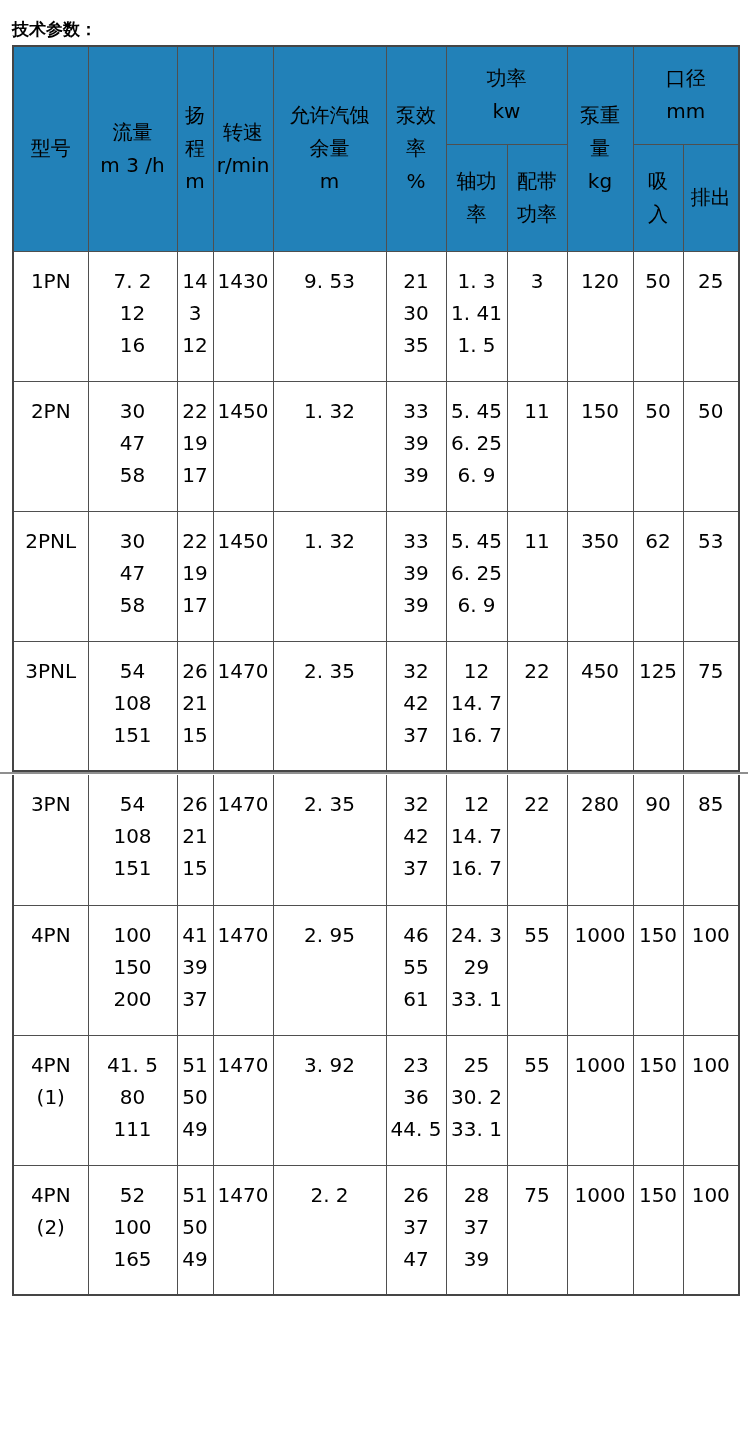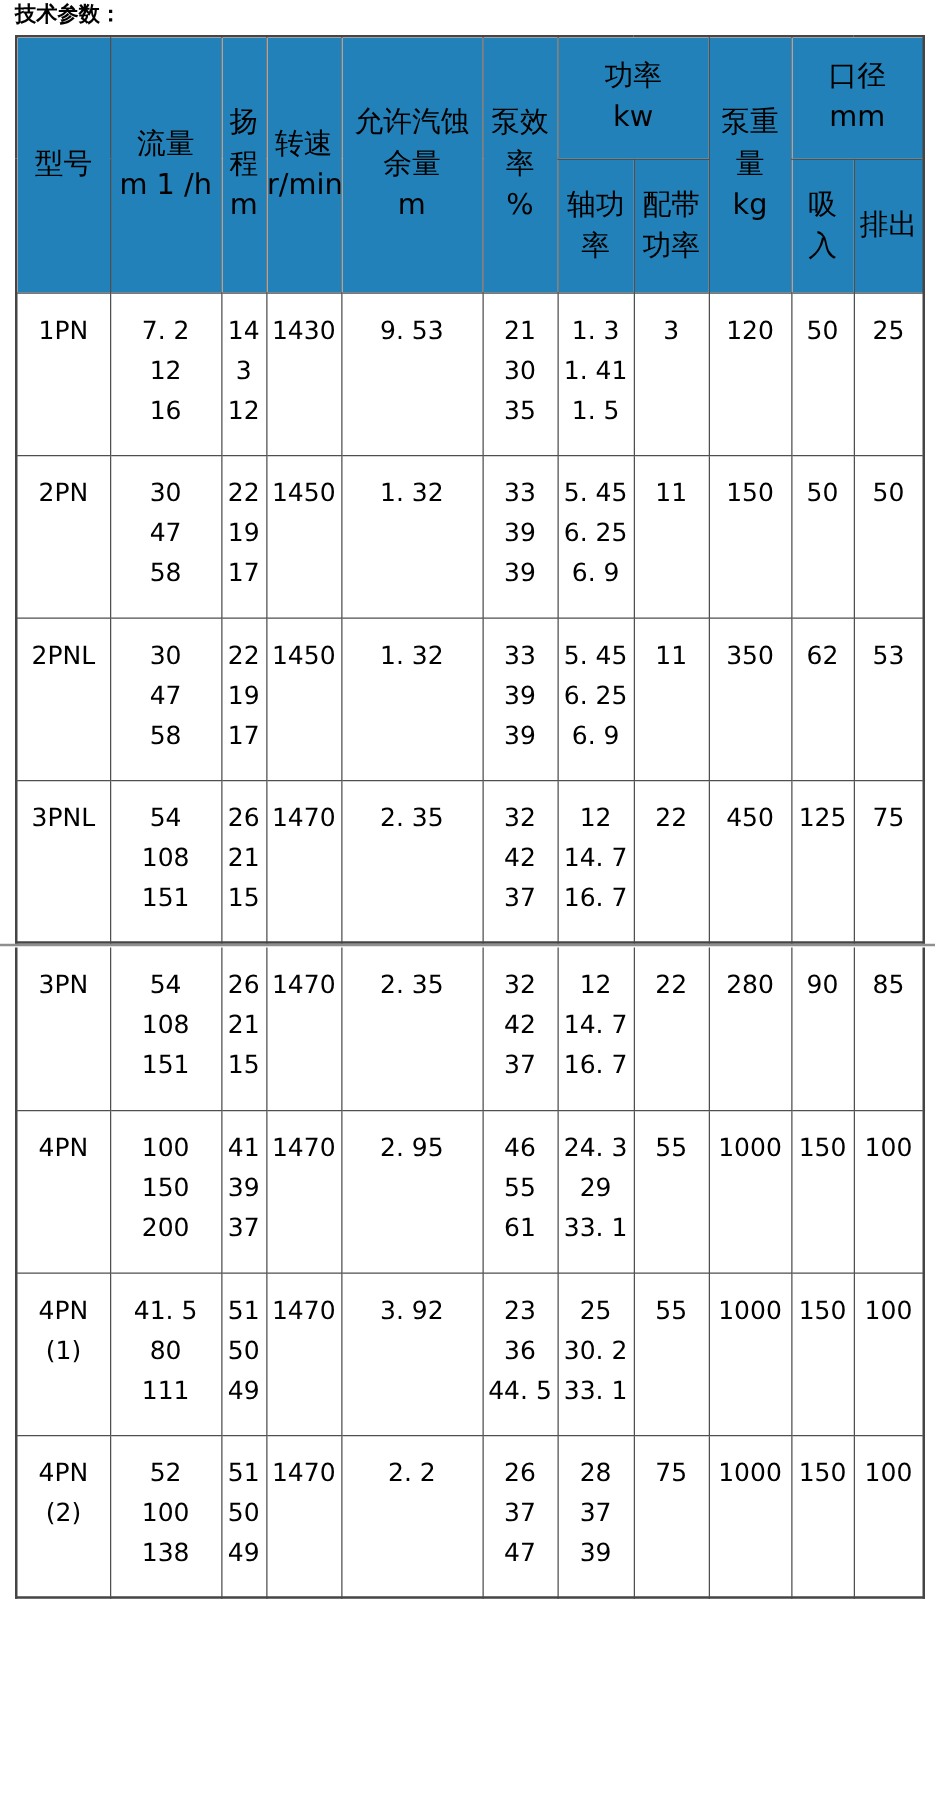--- a/index.html
+++ b/index.html
@@ -9,21 +9,21 @@
     width: 748px;
   }
   body {
     font-family: "DejaVu Sans", sans-serif;
     color: #000000;
     position: relative;
     height: 1435px;
     overflow: hidden;
   }
   .page-title {
-    margin: 2px 0 5px 12px;
+    margin: 19px 0 5px 12px;
     font-size: 17px;
     line-height: 21px;
     font-weight: bold;
     color: #000000;
   }
   table.spec {
     border-collapse: collapse;
     table-layout: fixed;
     width: 726px;
     margin-left: 12px;
@@ -34,21 +34,21 @@
     text-align: center;
     overflow: hidden;
     box-sizing: border-box;
     padding: 0;
   }
   table.spec { border: 2px solid #454545; }
   
   table.spec thead th {
     background: #2281B8;
     font-weight: normal;
-    font-size: 23px;
+    font-size: 20px;
     line-height: 33px;
     vertical-align: middle;
     color: #000000;
   }
   tr.header-tier-1 { height: 98px; }
   tr.header-tier-2 { height: 107px; }
   
   table.spec td {
     height: 130px;
     vertical-align: top;
@@ -83,21 +83,21 @@
     <col style="width:61px">
       <col style="width:60px">
       <col style="width:66px">
     <col style="width:50px">
       <col style="width:56px">
   </colgroup>
   <thead>
     <tr class="header-tier-1">
       <th rowspan="2">型号</th>
       <th rowspan="2">流量
-m 1 /h</th>
+m 3 /h</th>
       <th rowspan="2">扬
 程
 m</th>
       <th rowspan="2">转速
 r/min</th>
       <th rowspan="2">允许汽蚀
 余量
 m</th>
       <th rowspan="2">泵效
 率
@@ -287,21 +287,21 @@
       <td>55</td>
       <td>1000</td>
       <td>150</td>
       <td>100</td>
     </tr>
     <tr>
       <td>4PN
 (2)</td>
       <td>52
 100
-138</td>
+165</td>
       <td>51
 50
 49</td>
       <td>1470</td>
       <td>2. 2</td>
       <td>26
 37
 47</td>
       <td>28
 37

